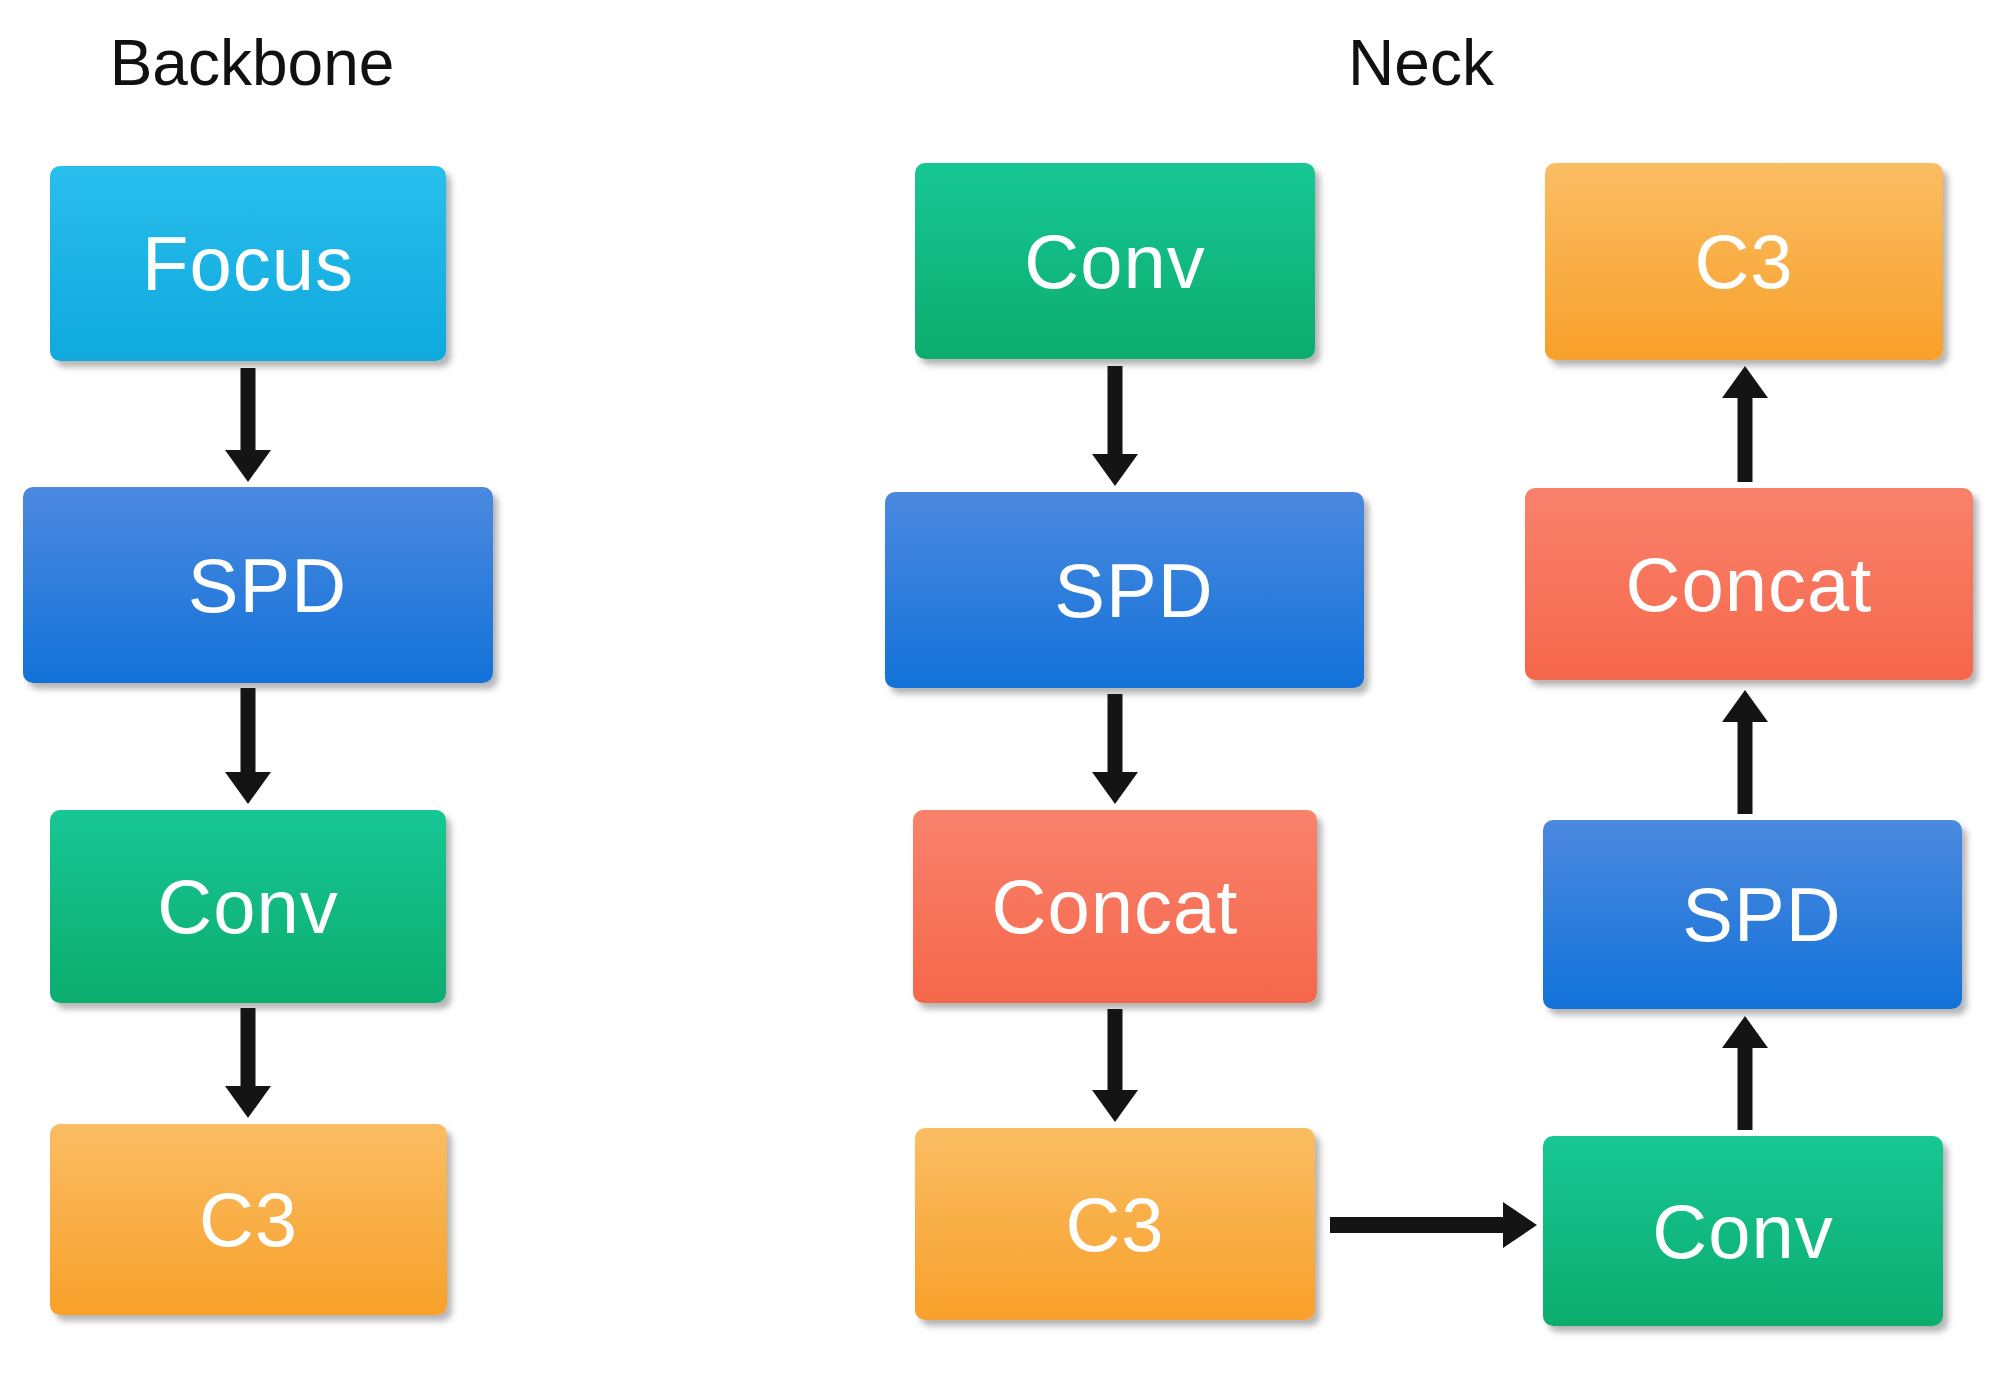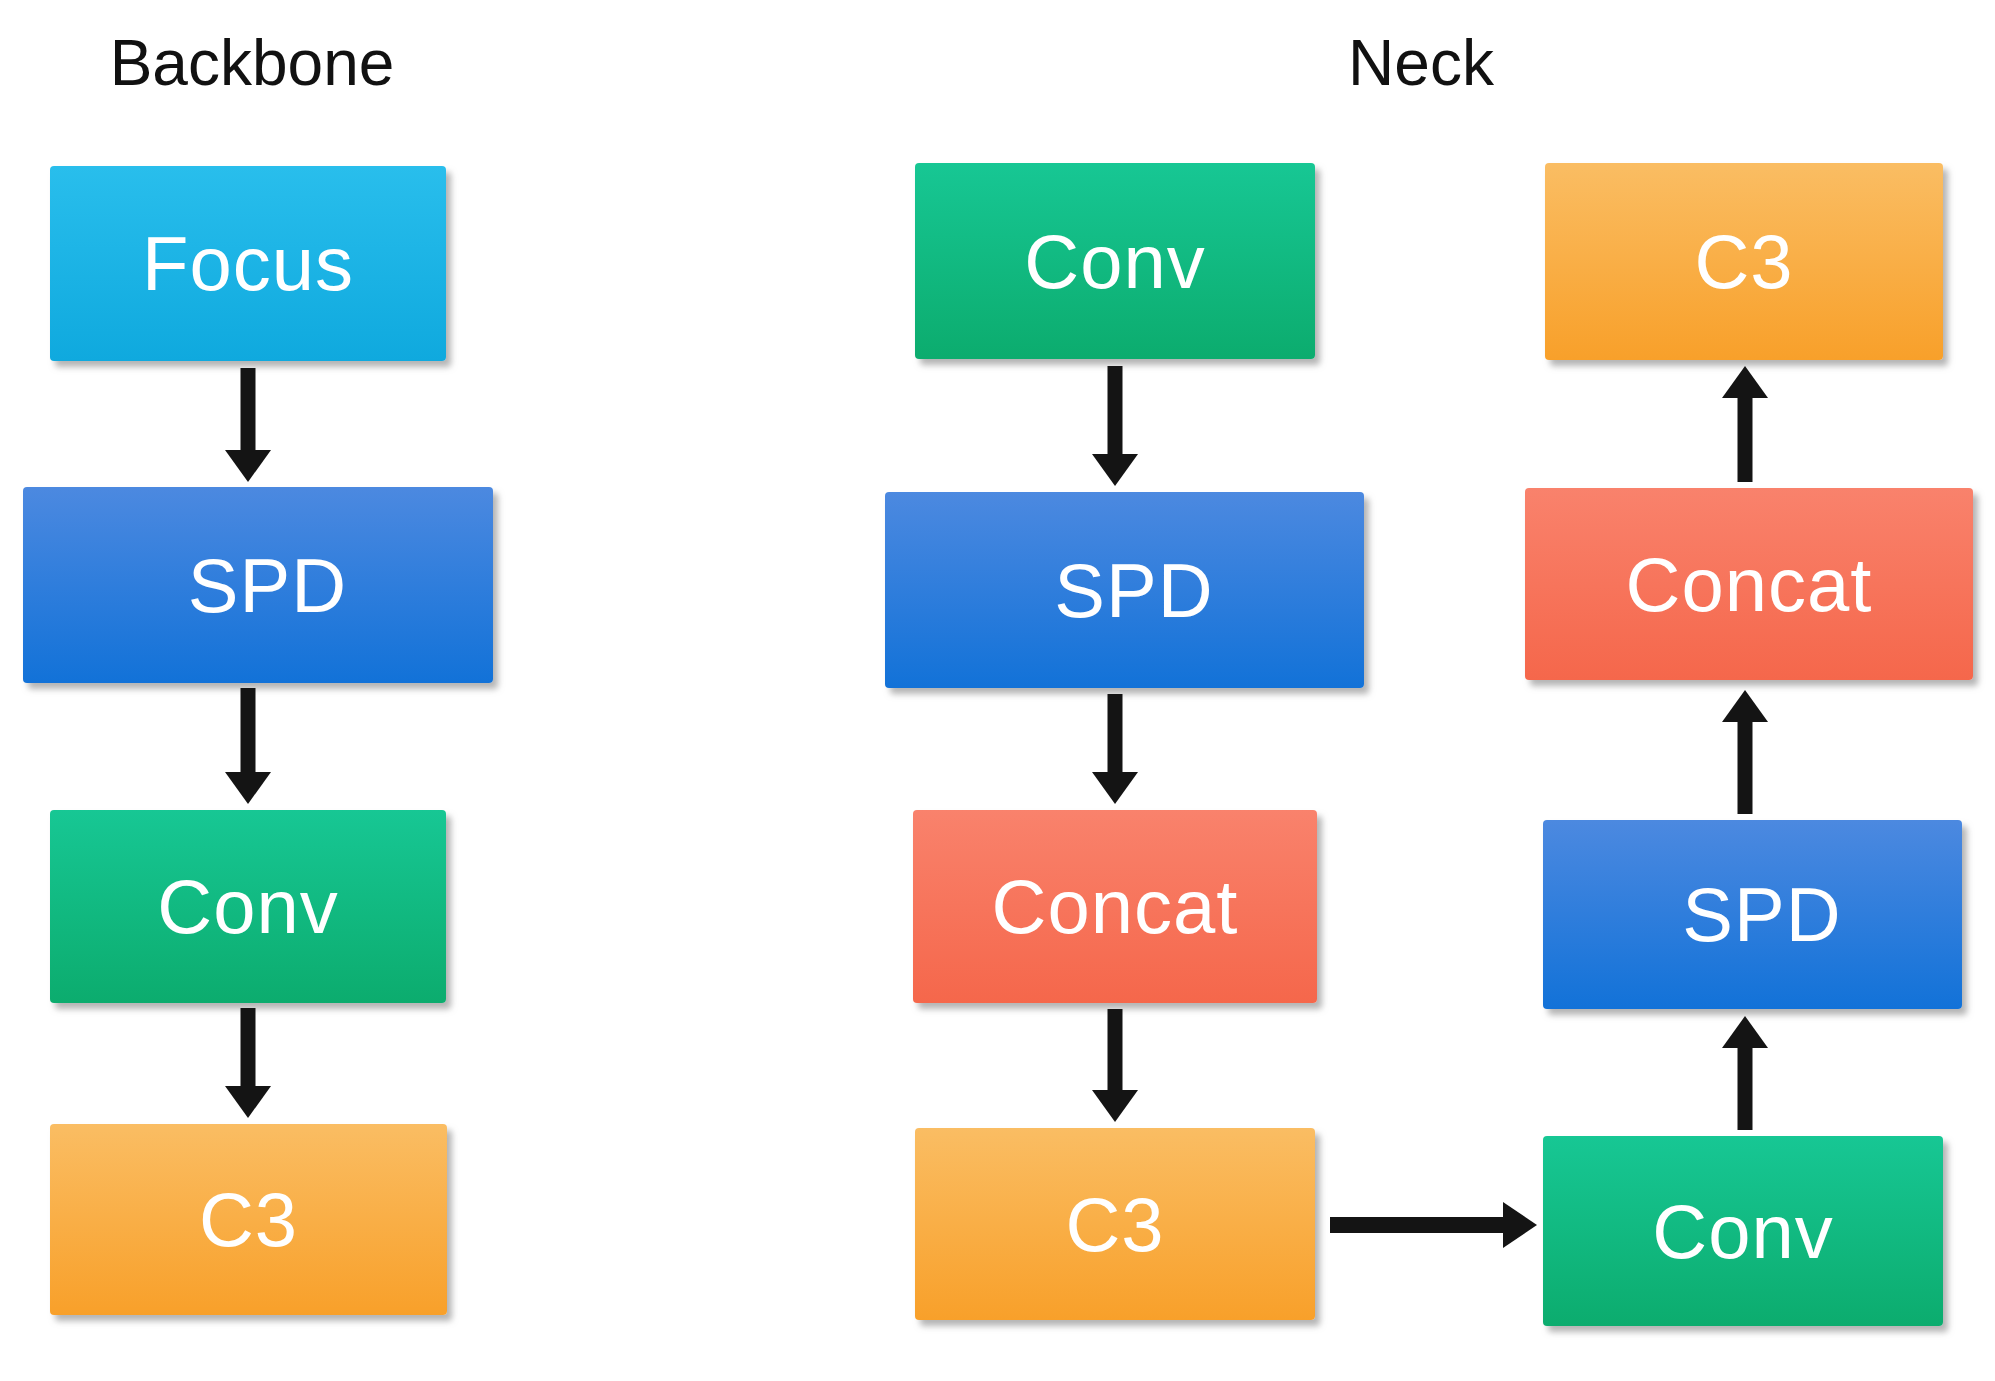--- a/index.html
+++ b/index.html
@@ -20,21 +20,21 @@
     white-space: nowrap;
   }
 
   .node {
     position: absolute;
     display: flex;
     align-items: center;
     justify-content: center;
     color: #ffffff;
     font-size: 76px;
-    border-radius: 4px;
+    border-radius: 10px;
     box-shadow: 5px 6px 6px rgba(120,120,120,0.55);
     letter-spacing: 1px;
   }
   .node.focus  { background: linear-gradient(180deg, #29BEEC 0%, #0FA9DE 100%); }
   .node.spd    { background: linear-gradient(180deg, #4C89E0 0%, #1272D8 100%); padding-left: 19px; }
   .node.conv   { background: linear-gradient(180deg, #17C794 0%, #0CAC6E 100%); }
   .node.c3     { background: linear-gradient(180deg, #FABD63 0%, #F8A02A 100%); }
   .node.concat { background: linear-gradient(180deg, #F9826C 0%, #F5674B 100%); }
 
   

